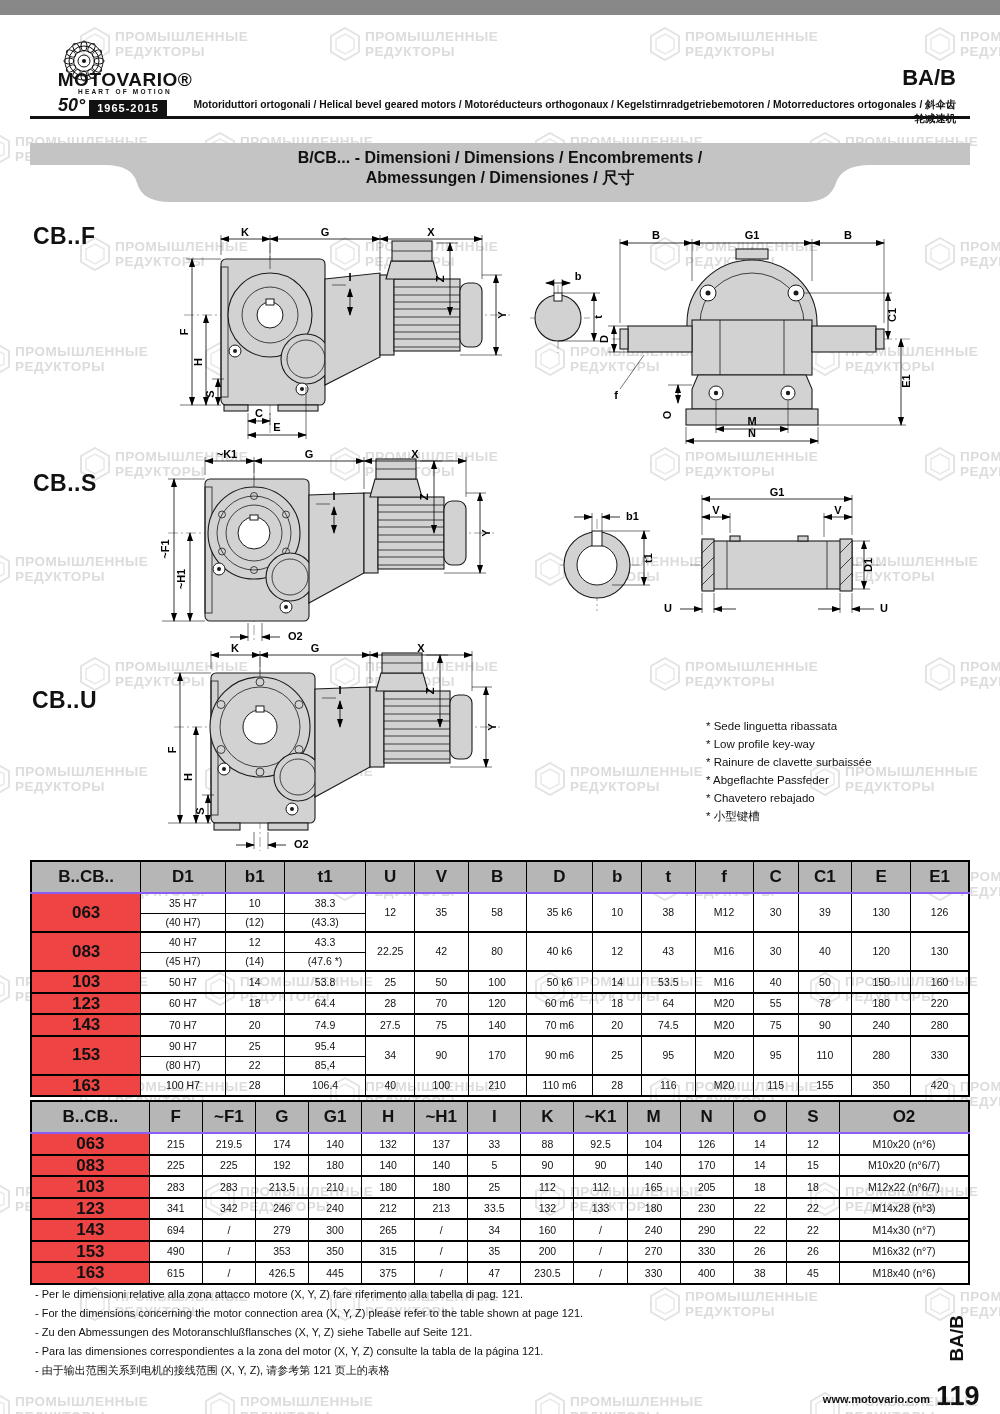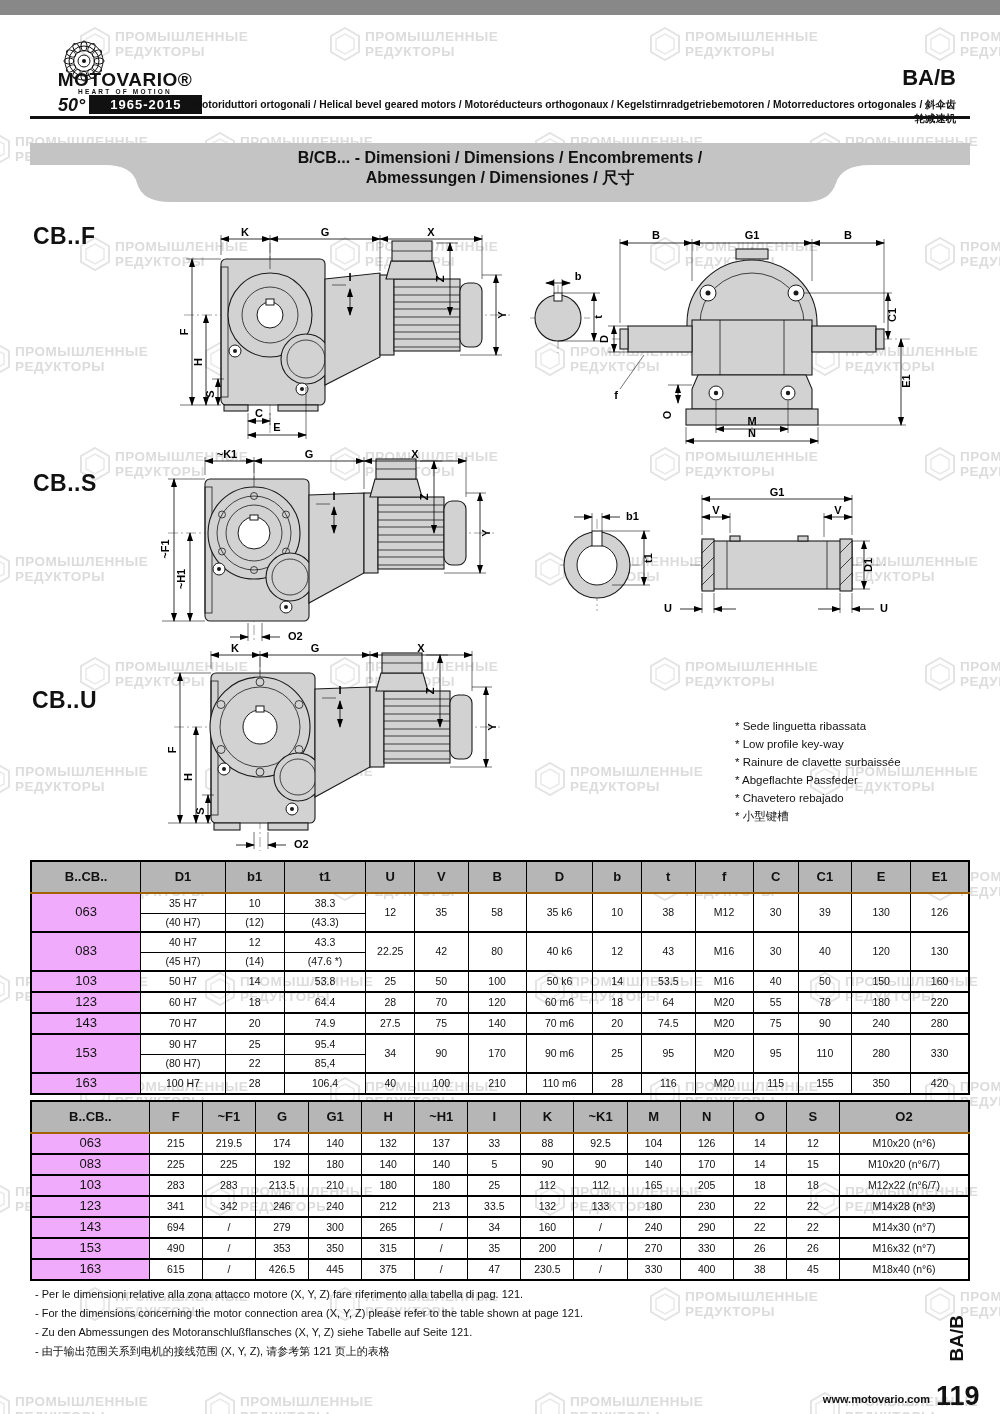--- a/index.html
+++ b/index.html
@@ -3,51 +3,51 @@
 <meta charset="utf-8">
 <style>
   html,body{margin:0;padding:0;background:#888}
   #page{position:relative;width:1000px;height:1414px;background:#fff;font-family:"Liberation Sans",sans-serif;color:#111;overflow:hidden;margin:15px auto}
   .abs{position:absolute}
   
   .wmk{position:absolute;display:flex;align-items:center;gap:5px;color:#dcdcdc;font-weight:bold;font-size:13.5px;letter-spacing:.5px;line-height:15px;white-space:nowrap;pointer-events:none}
   
   #brand-name{left:30px;top:54px;width:190px;text-align:center;font-weight:bold;font-size:19px;letter-spacing:.5px}
   #brand-tagline{left:30px;top:73px;width:190px;text-align:center;font-size:6.5px;letter-spacing:2.2px;font-weight:bold}
-  #badge{left:58px;top:80px;display:flex;align-items:flex-start;gap:4px}
+  #badge{left:58px;top:80px;display:flex;align-items:flex-end;gap:4px}
   #badge-num{font-weight:bold;font-size:18px;font-style:italic}
-  #badge-years{background:#111;color:#fff;font-weight:bold;font-size:13px;padding:2px 21px;letter-spacing:1px}
+  #badge-years{background:#111;color:#fff;font-weight:bold;font-size:11px;padding:2px 8px;letter-spacing:1px}
   #doc-code{left:760px;top:50px;width:196px;text-align:right;font-weight:bold;font-size:22px}
   #subtitle{left:190px;top:83px;width:766px;text-align:right;font-weight:bold;font-size:10.3px}
   #hrule{left:30px;top:101px;width:940px;height:2.5px;background:#111}
   
   #banner-text1,#banner-text2{font:bold 16px "Liberation Sans",sans-serif;fill:#111;text-anchor:middle}
   
   .model-label{font-weight:bold;font-size:23px;letter-spacing:.5px}
   
   .b{fill:#d2d2d2;stroke:#1a1a1a;stroke-width:1.1}
   .w{fill:#fff;stroke:#1a1a1a;stroke-width:1}
   .f{fill:none;stroke:#1a1a1a;stroke-width:.8}
   .e{stroke:#000;stroke-width:.55;fill:none}
   .c{stroke:#555;stroke-width:.55;fill:none;stroke-dasharray:10 3 2 3}
   .d{stroke:#000;stroke-width:.8;fill:none;marker-start:url(#ah);marker-end:url(#ah)}
   .d2{stroke:#000;stroke-width:.8;fill:none;marker-end:url(#ah)}
   .lbl{font:bold 11px "Liberation Sans",sans-serif;fill:#000;text-anchor:middle}
   .dot{fill:#1a1a1a;stroke:none}
   
-  #keyway-notes{left:735px;top:702px;font-size:11.5px;line-height:18px}
+  #keyway-notes{left:706px;top:702px;font-size:11.5px;line-height:18px}
   .note-line{white-space:nowrap}
   #notes-left{left:35px;top:1270px;width:660px;font-size:11px;line-height:19px}
   #notes-left .note-line{text-indent:-14px;padding-left:14px}
   #notes-right{left:737px;top:1270px;font-size:11px;line-height:19px}
   
   .dim-table{border-collapse:collapse;table-layout:fixed;width:940px;border:2px solid #000;background:transparent}
   .dim-table th,.dim-table td{border:1px solid #000;text-align:center;vertical-align:middle;font-size:10.5px;padding:0 1px;height:19px;line-height:1.15;overflow:hidden}
-  .dim-table thead th{background:#b6b6b6;font-size:13px;font-weight:bold;height:30px;border-bottom:2px solid #a16207}
-  .dim-table th.lbl{background:#f0abfc;font-weight:normal;font-size:13px}
+  .dim-table thead th{background:#b6b6b6;font-size:17px;font-weight:bold;height:30px;border-bottom:2px solid #8b5cf6}
+  .dim-table th.lbl{background:#ef4444;font-weight:bold;font-size:17px}
   .dim-table tr.gs>th,.dim-table tr.gs>td{border-top:2px solid #000}
   .dim-table tr.sr>td{height:17px}
   #table1-wrap{left:30px;top:845px}
   #table2-wrap{left:30px;top:1085px}
   
   #side-code{left:946px;top:1300px;writing-mode:vertical-rl;transform:rotate(180deg);font-weight:bold;font-size:19px}
   #footer-site{left:730px;top:1378px;width:200px;text-align:right;font-weight:bold;font-size:11px}
   #footer-page{left:936px;top:1366px;font-weight:bold;font-size:27px}
 </style>
 </head>
@@ -1358,19 +1358,20 @@
             <td>M18x40 (n°6)</td>
           </tr>
         </tbody>
       </table>
   </div>
 
   <div class="abs" id="notes-left">
     <div class="note-line">- Per le dimensioni relative alla zona attacco motore (X, Y, Z) fare riferimento alla tabella di pag. 121.</div>
     <div class="note-line">- For the dimensions concerning the motor connection area (X, Y, Z) please refer to the table shown at page 121.</div>
     <div class="note-line">- Zu den Abmessungen des Motoranschlußflansches  (X, Y, Z) siehe Tabelle auf Seite 121.</div>
+    <div class="note-line" able="false">- Para las dimensiones correspondientes a la zona del motor (X, Y, Z) consulte la tabla de la página 121.</div>
     <div class="note-line">- 由于输出范围关系到电机的接线范围 (X, Y, Z), 请参考第 121 页上的表格</div>
   </div>
 
   <div class="abs" id="side-code">BA/B</div>
   <div class="abs" id="footer-site">www.motovario.com</div>
   <div class="abs" id="footer-page">119</div>
 </div>
 
 </body></html>

